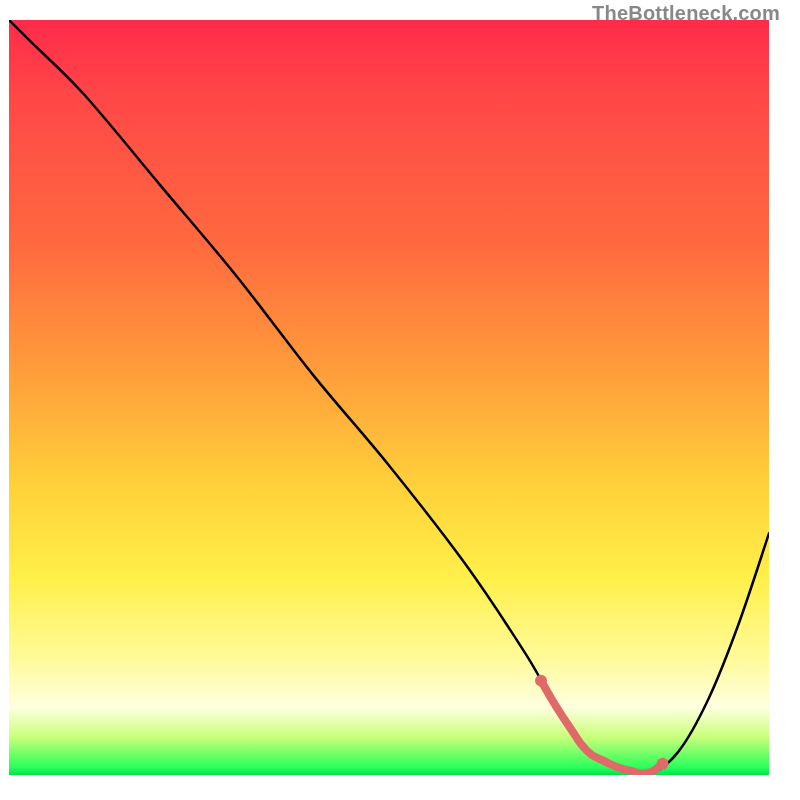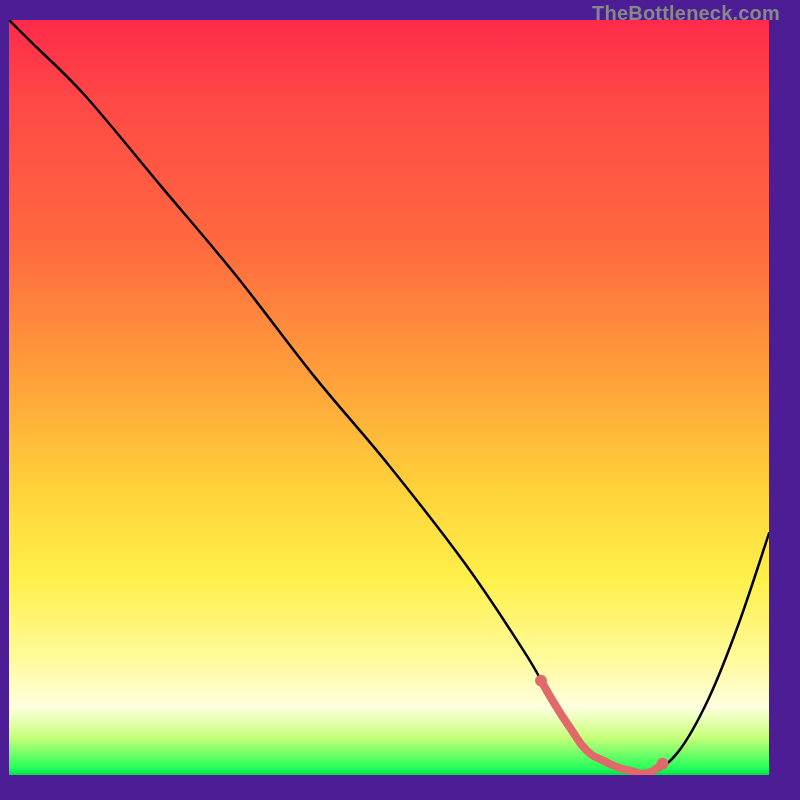--- a/index.html
+++ b/index.html
@@ -7,21 +7,21 @@
     padding: 0;
     width: 800px;
     height: 800px;
     background: #000;
     font-family: Arial, Helvetica, sans-serif;
     overflow: hidden;
   }
   .outer {
     width: 800px;
     height: 800px;
-    background: #4c1d95;
+    background: #ffffff;
     box-sizing: border-box;
     padding: 20px 20px 25px 9px;
     position: relative;
   }
   .attribution {
     position: absolute;
     top: 2px;
     right: 20px;
     color: #888;
     font-size: 20px;

